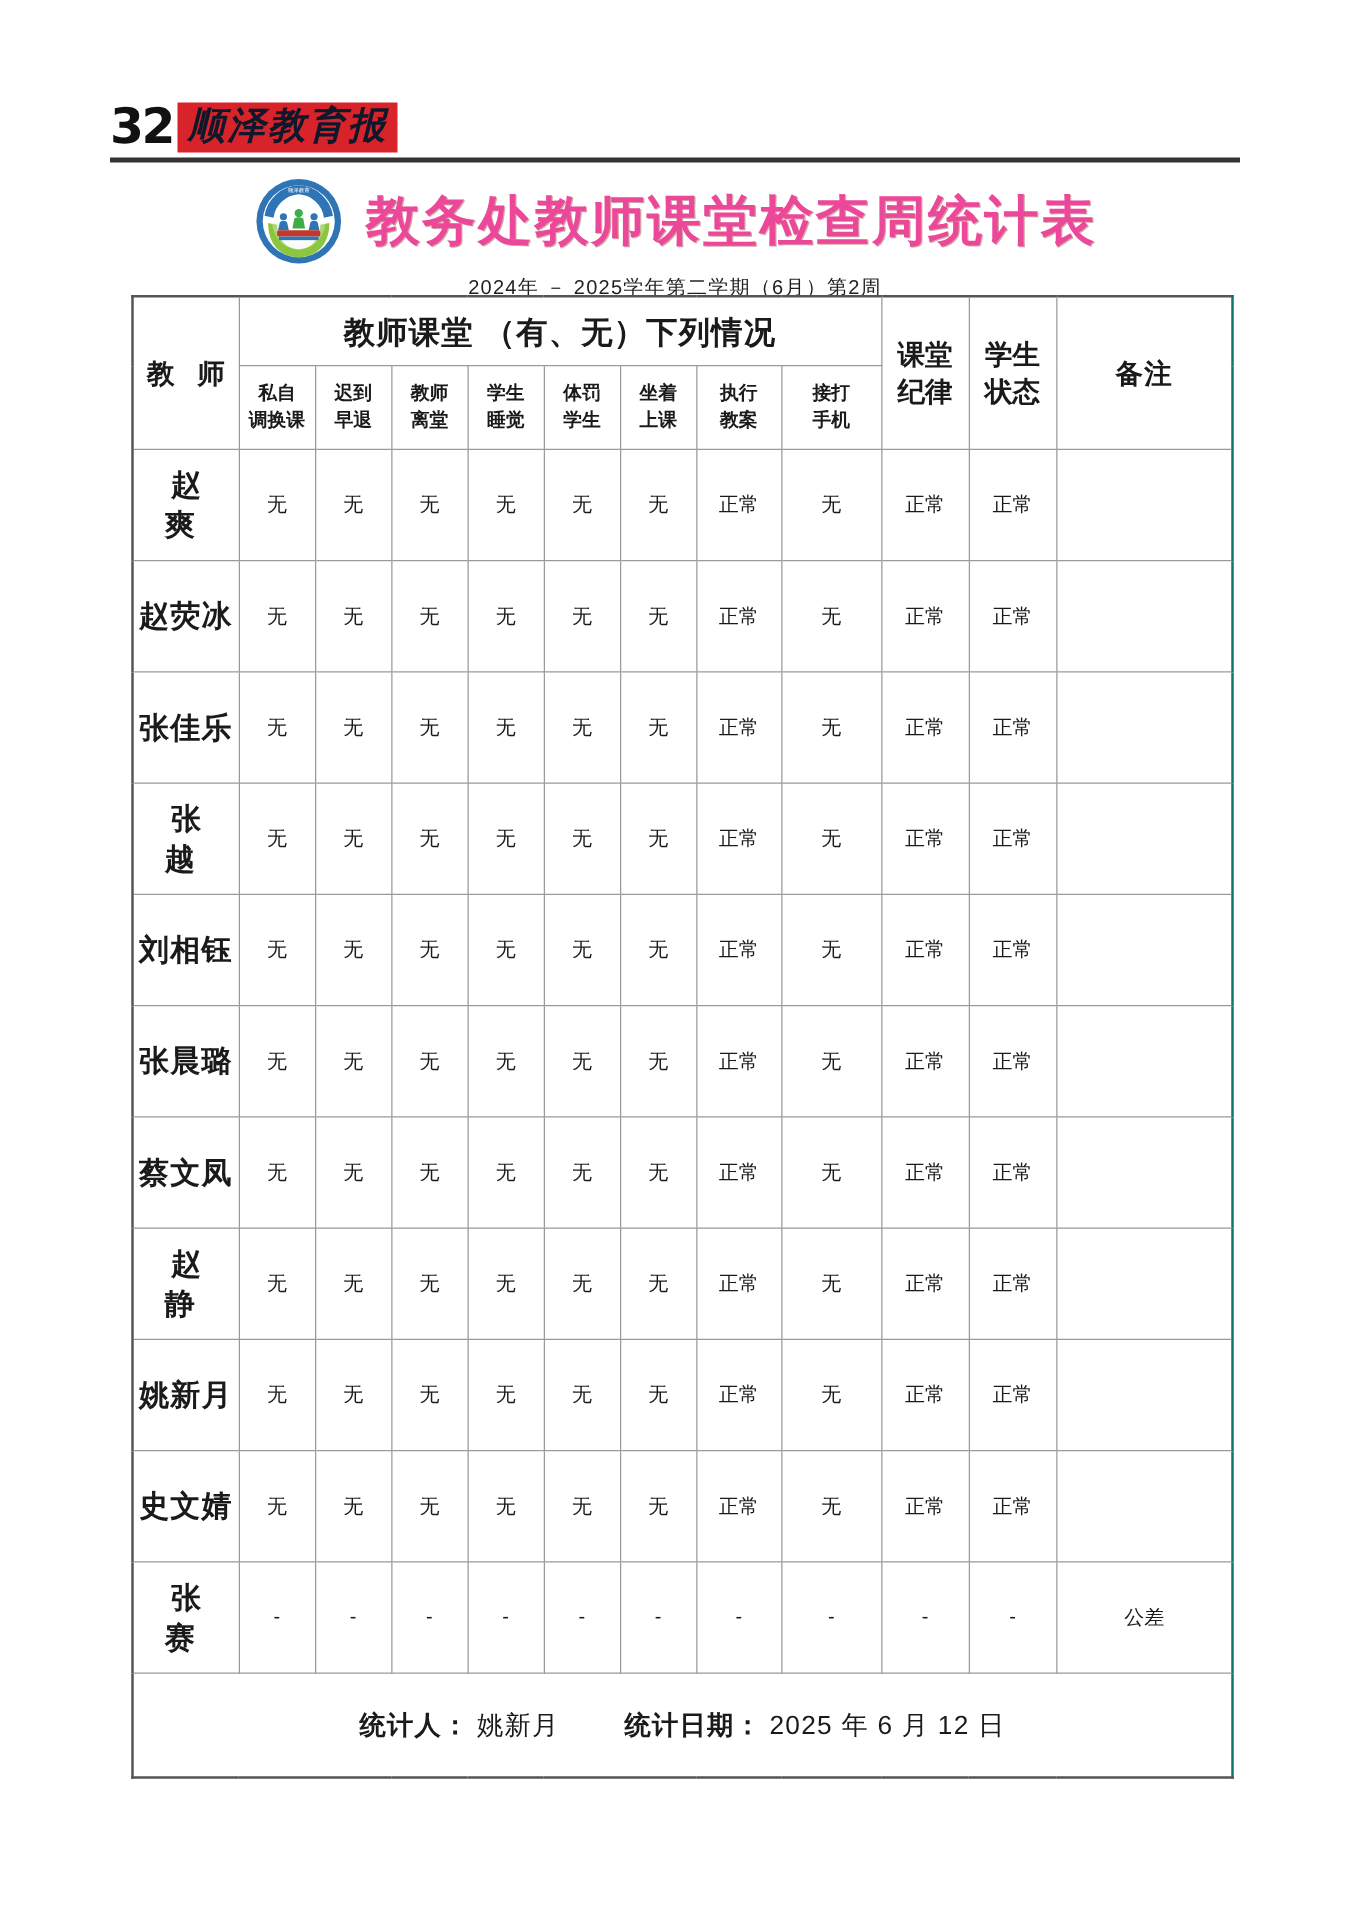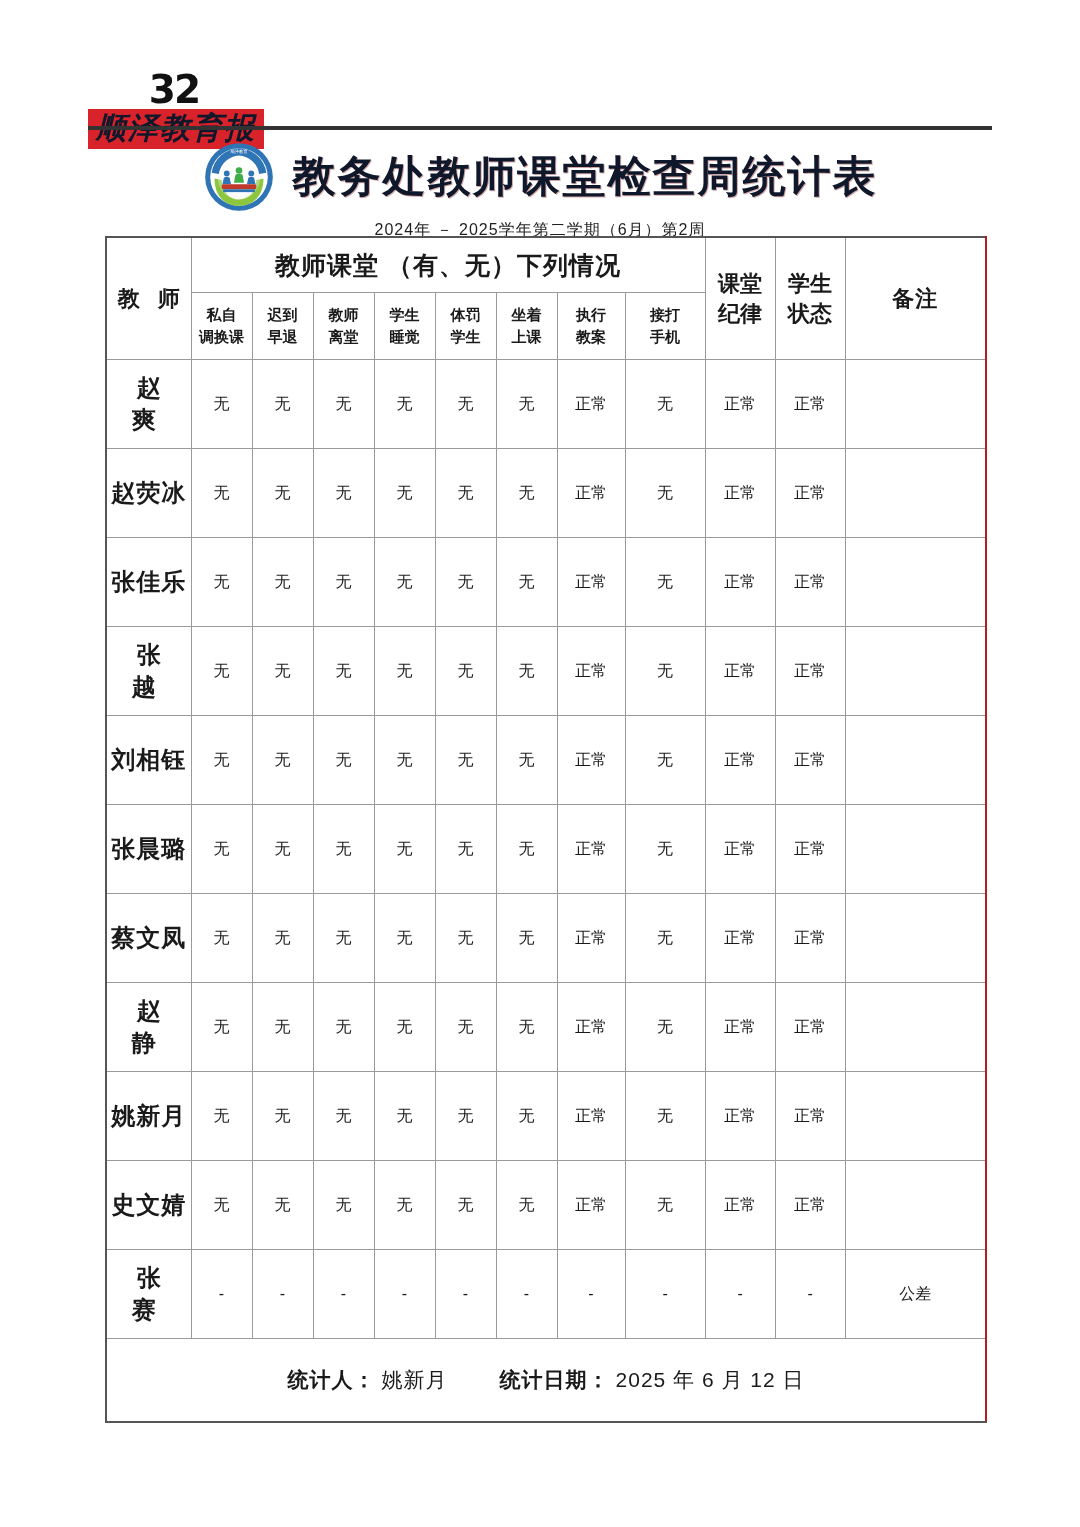--- a/index.html
+++ b/index.html
@@ -20,25 +20,24 @@
   .masthead {
     position: absolute;
     left: 88px;
     top: 66px;
     width: 904px;
     height: 58px;
   }
   .mast-left {
     position: absolute;
     left: 0;
-    top: 4px;
+    top: 16px;
     display: flex;
-    align-items: center;
+    align-items: flex-start;
     height: 52px;
-    flex-direction: column;
   }
   .mast-page-no {
     font-size: 39px;
     font-weight: bold;
     letter-spacing: -2px;
     color: #111111;
     line-height: 1;
     font-family: "DejaVu Sans", sans-serif;
     padding-right: 4px;
   }
@@ -105,21 +104,21 @@
   }
   .school-logo {
     width: 72px;
     height: 74px;
     flex: 0 0 auto;
     display: block;
   }
   .main-title {
     font-size: 43px;
     font-weight: bold;
-    color: #0f172a;
+    color: #ec4899;
     letter-spacing: 2px;
     font-family: "DejaVu Sans", sans-serif;
     text-shadow: 1px 1px 0 rgba(130,0,0,.35);
     white-space: nowrap;
   }
   .subtitle {
     margin-top: 6px;
     font-size: 16px;
     color: #1f1f1f;
     letter-spacing: 1px;
@@ -136,21 +135,21 @@
     background: #ffffff;
   }
   table.sheet td, table.sheet th {
     border: 1px solid #9a9a9a;
     text-align: center;
     vertical-align: middle;
     padding: 0;
     color: #1a1a1a;
   }
   table.sheet .outer-l { border-left: 2px solid #555; }
-  table.sheet .outer-r { border-right: 2px solid #b91c1c; }
+  table.sheet .outer-r { border-right: 2px solid #0f766e; }
   table.sheet .outer-t { border-top: 2px solid #555; }
   table.sheet .outer-b { border-bottom: 2px solid #555; }
 
   .hdr-teacher {
     font-size: 22px;
     font-weight: bold;
     letter-spacing: 6px;
     text-indent: 6px;
   }
   .hdr-group {

